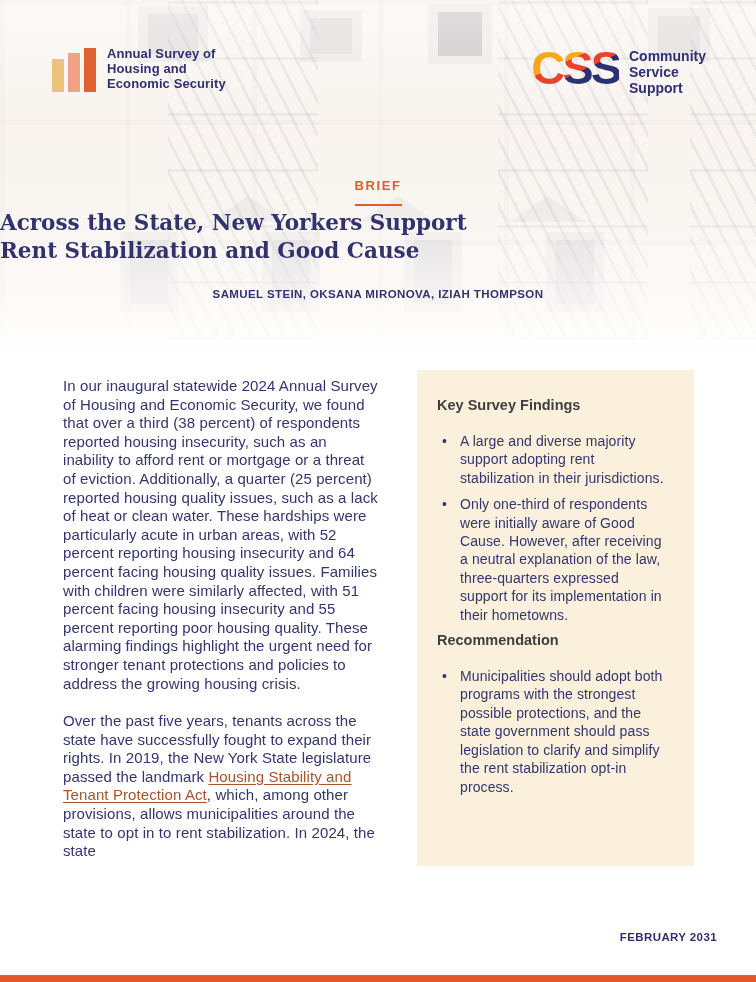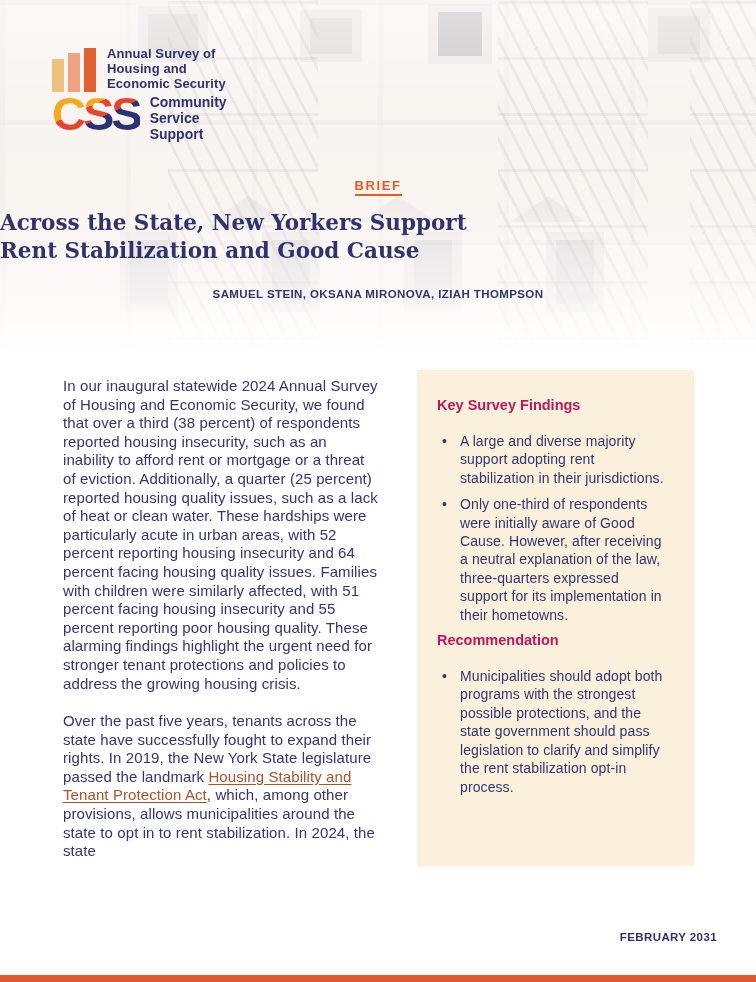--- a/index.html
+++ b/index.html
@@ -37,21 +37,21 @@
   }
   .pediment {
     position:absolute; width:0; height:0;
     border-left:38px solid transparent; border-right:38px solid transparent;
     border-bottom:26px solid rgba(148,140,150,.14);
   }
 
   
   .masthead-bar {
     position:absolute; left:52px; right:50px; top:46px; z-index:10;
-    display:flex; justify-content:space-between; align-items:flex-start;flex-direction:column;
+    display:flex; justify-content:space-between; align-items:flex-start;
   }
   .asl { display:flex; align-items:flex-end; gap:11px; }
   .asl-bars { display:flex; align-items:flex-end; gap:4px; height:44px; }
   .asl-bars span { width:12px; display:block; }
   .asl-bars .b1 { height:33px; background:#edc27c; }
   .asl-bars .b2 { height:39px; background:#f0a284; }
   .asl-bars .b3 { height:44px; background:#df6030; }
   .asl-text {
     font-weight:bold; font-size:13px; line-height:15px;
     color:#2f3070; letter-spacing:.1px; padding-bottom:1px;
@@ -61,21 +61,21 @@
     font-weight:bold; font-size:47px; line-height:40px; letter-spacing:-3px;
     background:linear-gradient(155deg,#f5a81c 0%,#f5a81c 37%,#e8432c 37%,#e8432c 57%,#2b3273 57%,#2b3273 100%);
     -webkit-background-clip:text; background-clip:text; color:transparent;
   }
   .css-text { font-weight:bold; font-size:14px; line-height:16px; color:#2f3070; }
 
   
   .kicker-row { position:absolute; left:0; right:0; top:176px; text-align:center; z-index:10; }
   .kicker {
     display:inline-block; color:#e25c28; font-weight:bold; font-size:13px;
-    letter-spacing:1.6px; border-bottom:2px solid #e25c28; padding-bottom:1px;
+    letter-spacing:1.6px; border-bottom:2px solid #e25c28; padding-bottom:11px;
   }
   .page-title {
     position:absolute; left:0; right:0; top:209px; z-index:10;
     text-align:left; color:#32336d;
     font-family:"DejaVu Serif", serif;
     font-weight:bold; font-size:21.5px; line-height:27.5px;
   }
   .authors {
     position:absolute; left:0; right:0; top:280px; z-index:10;
     text-align:center; color:#32336d; font-weight:bold;
@@ -91,21 +91,21 @@
   .doc-link {
     color:#a9532b; text-decoration:underline; text-underline-offset:2px;
   }
 
   
   .sidebar {
     position:absolute; left:417px; top:370px; width:277px; min-height:496px; z-index:10;
     background:#faf0dc; padding:27px 26px 30px 20px;
   }
   .sb-head {
-    color:#be185d; font-weight:bold; font-size:14.5px; margin:0 0 19px 0;
+    color:#404040; font-weight:bold; font-size:14.5px; margin:0 0 19px 0;
   }
   .sb-head.rec { }
   .bullet { display:flex; margin:0 0 8px 0; padding-left:5px; }
   .bullet .dot { width:18px; flex:0 0 18px; font-size:14px; line-height:18.4px; color:#34356f; }
   .bullet .bt { font-size:14px; line-height:18.4px; color:#34356f; letter-spacing:.1px; }
 
   
   .pub-date {
     position:absolute; right:39px; top:931px; z-index:10;
     color:#2f3070; font-weight:bold; font-size:11.5px; letter-spacing:.4px;

